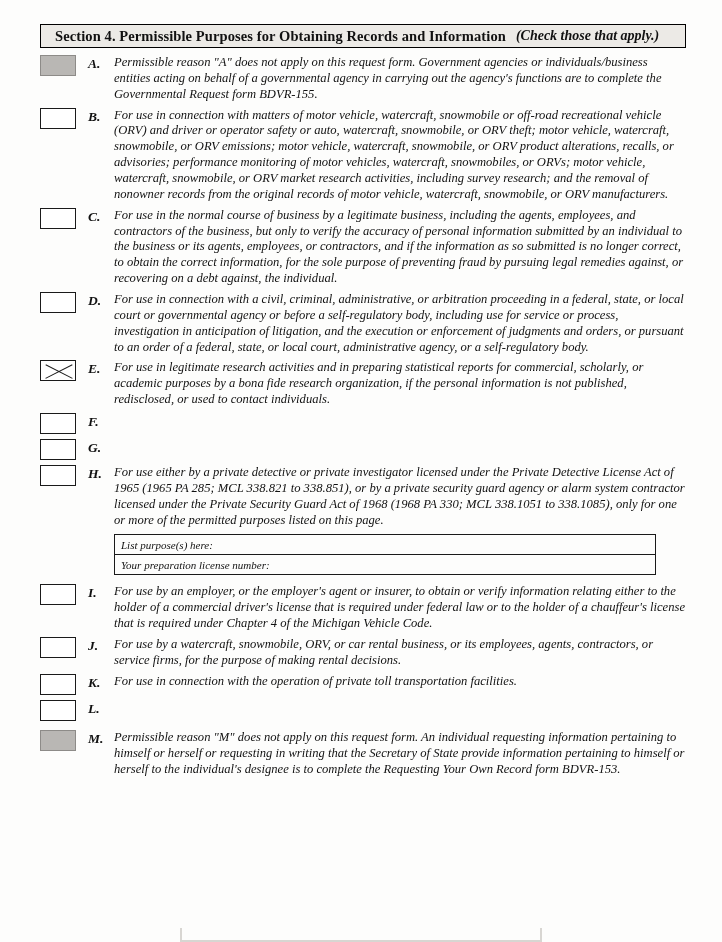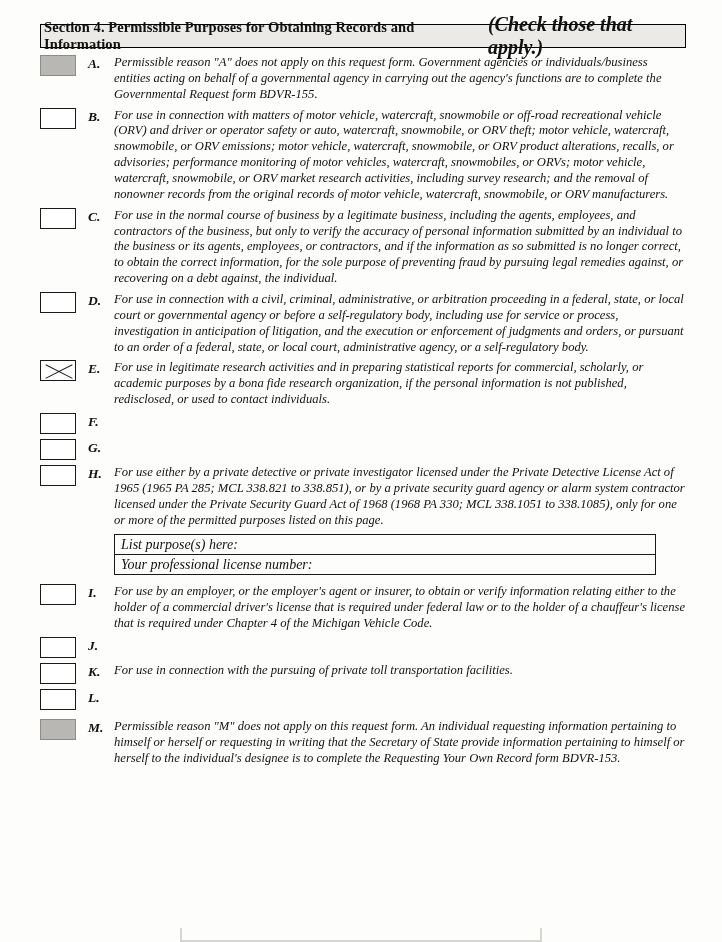--- a/index.html
+++ b/index.html
@@ -27,31 +27,31 @@
     position: absolute;
     left: 40px;
     top: 24px;
     width: 646px;
     height: 24px;
     border: 1.5px solid #000;
     background: #eceae6;
     box-sizing: border-box;
     display: flex;
     align-items: center;
-    padding-left: 3px;
+    padding-left: 14px;
   }
   .section-header .sh-title {
     font-weight: bold;
     font-size: 14.5px;
     letter-spacing: 0.1px;
   }
   .section-header .sh-check {
     font-style: italic;
     font-weight: bold;
-    font-size: 20px;
+    font-size: 14px;
     margin-left: 10px;
   }
 
   .body-area {
     position: absolute;
     left: 40px;
     top: 54px;
     width: 650px;
   }
 
@@ -118,21 +118,21 @@
     border: 1.3px solid #1a1a1a;
     box-sizing: border-box;
     margin-top: 6px;
     margin-bottom: 8px;
   }
   .license-box .lb-row {
     height: 19px;
     display: flex;
     align-items: center;
     padding-left: 6px;
-    font-size: 14px;
+    font-size: 11px;
     font-style: italic;
   }
   .license-box .lb-row.first {
     border-bottom: 1.3px solid #1a1a1a;
   }
 
   .footer-note {
     margin-top: 26px;
     text-align: center;
     font-weight: bold;
@@ -219,46 +219,47 @@
       <div class="letter-cell">H.</div>
       <div class="text-cell">For use either by a private detective or private investigator licensed under the Private Detective License Act of 1965 (1965 PA 285; MCL 338.821 to 338.851), or by a private security guard agency or alarm system contractor licensed under the Private Security Guard Act of 1968 (1968 PA 330; MCL 338.1051 to 338.1085), only for one or more of the permitted purposes listed on this page.</div>
     </div>
 
     <div class="license-box">
       <div class="lb-row first">
         <span>List purpose(s) here:</span>
         <span></span>
       </div>
       <div class="lb-row">
-        <span>Your professional license number:</span>
+        <span>Your preparation license number:</span>
         <span></span>
       </div>
     </div>
 
     <div class="row">
       <div class="cb-cell">
         <div class="checkbox"></div>
       </div>
       <div class="letter-cell">I.</div>
       <div class="text-cell">For use by an employer, or the employer's agent or insurer, to obtain or verify information relating either to the holder of a commercial driver's license that is required under federal law or to the holder of a chauffeur's license that is required under Chapter 4 of the Michigan Vehicle Code.</div>
     </div>
 
     <div class="row">
       <div class="cb-cell">
         <div class="checkbox"></div>
       </div>
       <div class="letter-cell">J.</div>
+      <div class="text-cell">For use by a watercraft, snowmobile, ORV, or car rental business, or its employees, agents, contractors, or service firms, for the purpose of making rental decisions.</div>
     </div>
 
     <div class="row">
       <div class="cb-cell">
         <div class="checkbox"></div>
       </div>
       <div class="letter-cell">K.</div>
-      <div class="text-cell">For use in connection with the pursuing of private toll transportation facilities.</div>
+      <div class="text-cell">For use in connection with the operation of private toll transportation facilities.</div>
     </div>
 
     <div class="row">
       <div class="cb-cell">
         <div class="checkbox"></div>
       </div>
       <div class="letter-cell">L.</div>
     </div>
 
     <div class="row" style="margin-top:8px;">

